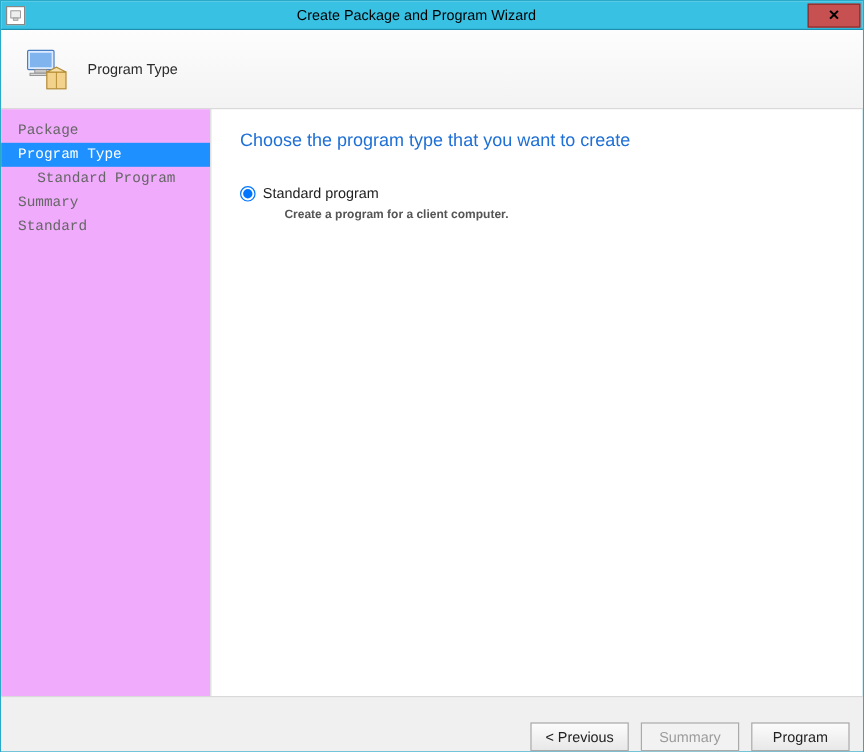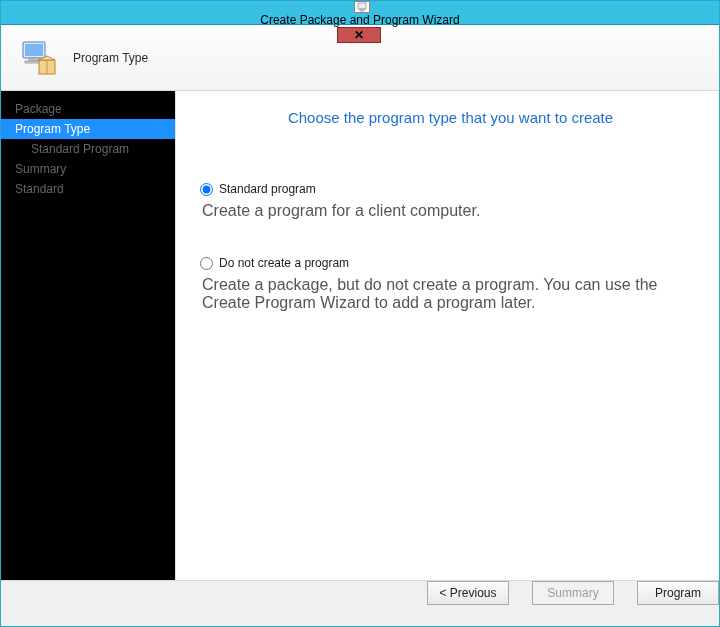--- a/index.html
+++ b/index.html
@@ -18,21 +18,20 @@
     display: flex;
     flex-direction: column;
   }
   .titlebar {
     height: 24px;
     background: #38c1e3;
     display: flex;
     align-items: center;
     position: relative;
     border-bottom: 1px solid #1c8fb0;
-    flex-direction: column;
   }
   .titlebar .icon-box {
     width: 16px; height: 16px;
     margin-left: 4px;
     background: #fff;
     border: 1px solid #888;
     display: flex; align-items: center; justify-content: center;
     font-size: 10px; color: #555;
   }
   .titlebar .title {
@@ -73,21 +72,22 @@
   }
   .body {
     flex: 1;
     display: flex;
     min-height: 0;
   }
   .sidebar {
     width: 175px;
     border-right: 1px solid #e0e0e0;
     padding-top: 8px;
-    background: #000000;
+    background: #f0abfc;
+    font-family: Liberation Mono, monospace;
   }
   .sidebar-item {
     padding: 3px 10px 3px 14px;
     color: #666;
     cursor: pointer;
     font-size: 12px;
   }
   .sidebar-item.sub {
     padding-left: 30px;
   }
@@ -95,51 +95,51 @@
     background: #1e90ff;
     color: #fff;
   }
   .content {
     flex: 1;
     padding: 18px 18px 0 24px;
   }
   .content-heading {
     color: #1e6fd6;
     font-size: 15px;
-    margin-bottom: 56px;
-    text-align: center;
+    margin-bottom: 28px;
   }
   .option {
     margin-bottom: 36px;
   }
   .option-row {
     display: flex;
     align-items: center;
     margin-bottom: 6px;
   }
   .option input[type=radio] {
     margin: 0 6px 0 0;
   }
   .option-label {
     font-size: 12px;
     color: #222;
   }
   .option-desc {
-    font-size: 16px;
+    font-size: 10px;
     color: #555;
-    margin-left: 2px;
+    margin-left: 37px;
+    font-weight: bold;
   }
   .footer {
     height: 46px;
     border-top: 1px solid #d9d9d9;
     display: flex;
-    align-items: flex-start;
+    align-items: flex-end;
     justify-content: flex-end;
-    padding-right: 0;
-    gap: 23px;
+    padding-right: 11px;
+    gap: 10px;
     background: #f0f0f0;
   }
   .btn {
     min-width: 82px;
     height: 24px;
     border: 1px solid #aaa;
     background: linear-gradient(#fcfcfc, #e8e8e8);
     font-size: 12px;
     color: #222;
     cursor: pointer;
@@ -199,27 +199,20 @@
 
       <div class="option">
         <label class="option-row">
           <input type="radio" name="progtype" checked="" style="">
           <span class="option-label">Standard program</span>
         </label>
         <div class="option-desc">Create a program for a client computer.</div>
       </div>
 
 
-      <div class="option">
-        <label class="option-row">
-          <input type="radio" name="progtype" style="">
-          <span class="option-label">Do not create a program</span>
-        </label>
-        <div class="option-desc">Create a package, but do not create a program. You can use the Create Program Wizard to add a program later.</div>
-      </div>
     </div>
 
   </div>
 
   <div class="footer">
     <button class="btn">&lt; Previous</button>
     <button class="btn" disabled="">Summary</button>
     <button class="btn">Program</button>
   </div>
 

